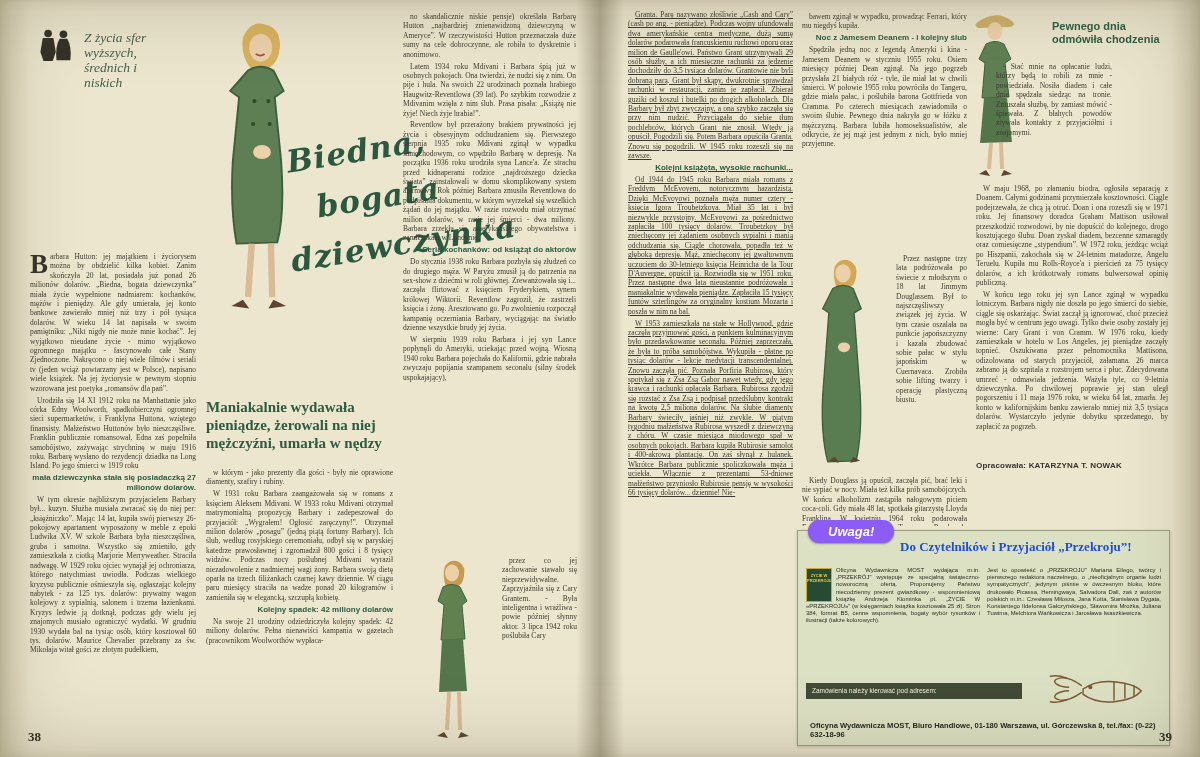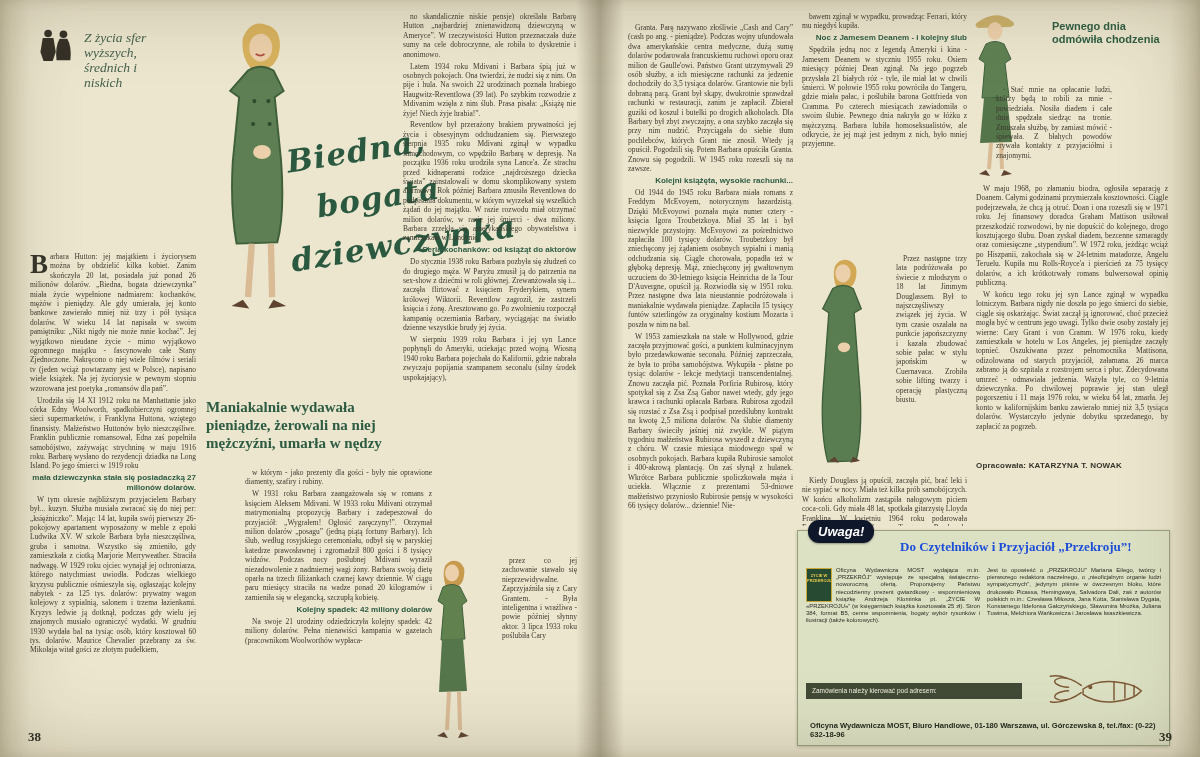--- a/index.html
+++ b/index.html
@@ -29,22 +29,22 @@
   .deck{position:absolute;left:206px;top:372px;width:186px;
     font:bold 15px/18px "Liberation Serif",serif;color:#2d5c42;margin-top:26px;}
   .col6-head{position:absolute;left:1052px;top:20px;width:118px;
     font:bold 11px/13px "Liberation Sans",sans-serif;color:#2d5c42;}
   .byline{position:absolute;left:976px;top:461px;width:192px;text-align:left;
     font:bold 8px/10px "Liberation Sans",sans-serif;color:#35332a;letter-spacing:.2px;}
   .pagenum{position:absolute;bottom:12px;font:bold 13px "Liberation Serif",serif;color:#2b2a23;text-align:right;}
   
   .notice{position:absolute;left:797px;top:530px;width:371px;height:214px;
     background:#dde1c4;border:1px solid #99a07e;box-shadow:0 1px 3px rgba(60,55,30,.25);}
-  .notice-tab{position:absolute;left:10px;top:-11px;background:#0f172a;color:#fff;
-    font:italic bold 13px/1 "Liberation Sans",sans-serif;padding:5px 10px;border-radius:11px;
+  .notice-tab{position:absolute;left:10px;top:-11px;background:#8b5cf6;color:#fff;
+    font:italic bold 13px/1 "Liberation Sans",sans-serif;padding:5px 20px;border-radius:11px;
     box-shadow:0 1px 2px rgba(0,0,0,.35);}
   .notice-title{position:absolute;left:102px;top:8px;width:262px;
     font:bold 13px/15px "Liberation Serif",serif;color:#1d4ed8;}
   .notice-body{position:absolute;left:8px;top:36px;width:355px;display:flex;gap:7px;
     font:5.9px/7.2px "Liberation Sans",sans-serif;color:#2c2c24;text-align:justify;}
   .notice-col{flex:1;}
   .bookcover{float:left;width:26px;height:34px;margin:1px 4px 1px 0;background:#274a32;
     border:1px solid #caa835;color:#e8c94c;font:bold 4px/5px "Liberation Sans",sans-serif;
     text-align:center;padding-top:4px;box-sizing:border-box;}
   .order-strip{position:absolute;left:8px;top:152px;width:216px;background:#414a36;color:#f2efe0;
@@ -94,21 +94,21 @@
     <div class="title-line" style="left:290px;top:228px;">dziewczynka</div>
 
     <div class="deck">Maniakalnie wydawała pieniądze, żerowali na niej mężczyźni, umarła w nędzy</div>
 
     <div class="col" style="left:30px;top:252px;width:166px;height:494px;">
         <p class="body-p lead"><span class="cap">B</span>arbara Hutton: jej majątkiem i życiorysem można by obdzielić kilka kobiet. Zanim skończyła 20 lat, posiadała już ponad 26 milionów dolarów. „Biedna, bogata dziewczynka” miała życie wypełnione nadmiarem: kochanków, mężów i pieniędzy. Ale gdy umierała, jej konto bankowe zawierało mniej niż trzy i pół tysiąca dolarów. W wieku 14 lat napisała w swoim pamiętniku: „Nikt nigdy nie może mnie kochać”. Jej wyjątkowo nieudane życie - mimo wyjątkowo ogromnego majątku - fascynowało całe Stany Zjednoczone. Nakręcono o niej wiele filmów i seriali tv (jeden wciąż powtarzany jest w Polsce), napisano wiele książek. Na jej życiorysie w pewnym stopniu wzorowana jest poetyka „romansów dla pań”.</p>
         <p class="body-p">Urodziła się 14 XI 1912 roku na Manhattanie jako córka Edny Woolworth, spadkobierczyni ogromnej sieci supermarketów, i Franklyna Huttona, wziętego finansisty. Małżeństwo Huttonów było nieszczęśliwe. Franklin publicznie romansował, Edna zaś popełniła samobójstwo, zażywając strychninę w maju 1916 roku. Barbarę wysłano do rezydencji dziadka na Long Island. Po jego śmierci w 1919 roku</p>
         <p class="subhead">mała dziewczynka stała się posiadaczką 27 milionów dolarów.</p>
         <p class="body-p">W tym okresie najbliższym przyjacielem Barbary był... kuzyn. Służba musiała zwracać się do niej per: „księżniczko”. Mając 14 lat, kupiła swój pierwszy 26-pokojowy apartament wyposażony w meble z epoki Ludwika XV. W szkole Barbara była nieszczęśliwa, gruba i samotna. Wszystko się zmieniło, gdy zamieszkała z ciotką Marjorie Merryweather. Straciła nadwagę. W 1929 roku ojciec wynajął jej ochroniarza, którego natychmiast uwiodła. Podczas wielkiego kryzysu publicznie ośmieszyła się, ogłaszając kolejny nabytek - za 125 tys. dolarów: prywatny wagon kolejowy z sypialnią, salonem i trzema łazienkami. Kryzys ledwie ją dotknął, podczas gdy wielu jej znajomych musiało ograniczyć wydatki. W grudniu 1930 wydała bal na tysiąc osób, który kosztował 60 tys. dolarów. Maurice Chevalier przebrany za św. Mikołaja witał gości ze złotym pudełkiem,</p>
       </div>
-    <div class="col" style="left:206px;top:468px;width:187px;height:278px;margin-left:39px;">
+    <div class="col" style="left:206px;top:468px;width:187px;height:278px;">
         <p class="body-p">w którym - jako prezenty dla gości - były nie oprawione diamenty, szafiry i rubiny.</p>
         <p class="body-p">W 1931 roku Barbara zaangażowała się w romans z księciem Aleksem Mdivani. W 1933 roku Mdivani otrzymał matrymonialną propozycję Barbary i zadepeszował do przyjaciół: „Wygrałem! Ogłosić zaręczyny!”. Otrzymał milion dolarów „posagu” (jedną piątą fortuny Barbary). Ich ślub, według rosyjskiego ceremoniału, odbył się w paryskiej katedrze prawosławnej i zgromadził 800 gości i 8 tysięcy widzów. Podczas nocy poślubnej Mdivani wyraził niezadowolenie z nadmiernej wagi żony. Barbara swoją dietę oparła na trzech filiżankach czarnej kawy dziennie. W ciągu paru miesięcy straciła na wadze ponad 20 kilogramów i zamieniła się w elegancką, szczupłą kobietę.</p>
         <p class="subhead">Kolejny spadek: 42 miliony dolarów</p>
         <p class="body-p">Na swoje 21 urodziny odziedziczyła kolejny spadek: 42 miliony dolarów. Pełna nienawiści kampania w gazetach (pracownikom Woolworthów wypłaca-</p>
       </div>
     <div class="col" style="left:403px;top:12px;width:173px;height:543px;">
         <p class="body-p">no skandalicznie niskie pensje) określała Barbarę Hutton „najbardziej znienawidzoną dziewczyną w Ameryce”. W rzeczywistości Hutton przeznaczała duże sumy na cele dobroczynne, ale robiła to dyskretnie i anonimowo.</p>
         <p class="body-p">Latem 1934 roku Mdivani i Barbara śpią już w osobnych pokojach. Ona twierdzi, że nudzi się z nim. On pije i hula. Na swoich 22 urodzinach poznała hrabiego Haugwitz-Reventlowa (39 lat). Po szybkim rozwodzie z Mdivanim wzięła z nim ślub. Prasa pisała: „Książę nie żyje! Niech żyje hrabia!”.</p>
         <p class="body-p">Reventlow był przerażony brakiem prywatności jej życia i obsesyjnym odchudzaniem się. Pierwszego sierpnia 1935 roku Mdivani zginął w wypadku samochodowym, co wpędziło Barbarę w depresję. Na początku 1936 roku urodziła syna Lance'a. Ze strachu przed kidnaperami rodzice „najdroższego dziecka świata” zainstalowali w domu skomplikowany system alarmowy. Rok później Barbara zmusiła Reventlowa do podpisania dokumentu, w którym wyrzekał się wszelkich żądań do jej majątku. W razie rozwodu miał otrzymać milion dolarów, w razie jej śmierci - dwa miliony. Barbara zrzekła się amerykańskiego obywatelstwa i zamieszkała w Londynie.</p>
         <p class="subhead">Seria kochanków: od książąt do aktorów</p>
@@ -120,29 +120,29 @@
       <svg viewBox="0 0 86 190">
         <path d="M34 10 q6 -8 14 -4 q7 4 5 14 q-1 8 -7 11 l-11 0 q-4 -12 -1 -21z" fill="#c89a4e"></path>
         <ellipse cx="41" cy="17" rx="7" ry="8.5" fill="#ecd0ab"></ellipse>
         <path d="M32 31 q9 -5 17 0 l7 14 -5 4 3 34 -24 1 3 -35 -6 -4z" fill="#61824f" stroke="#3f5f3b"></path>
         <path d="M31 83 l21 0 4 52 -28 1z" fill="#55754a"></path>
         <path d="M38 136 l-2 38 M48 136 l1 38" stroke="#d9bb96" stroke-width="4" fill="none"></path>
         <path d="M33 176 l-7 4 11 2z M50 176 l8 4 -11 2z" fill="#5d4330"></path>
       </svg>
     </div>
     <div class="col" style="left:502px;top:556px;width:75px;height:190px;">
-        <p class="body-p">przez co jej zachowanie stawało się nieprzewidywalne. Zaprzyjaźniła się z Cary Grantem. - Była inteligentna i wrażliwa - powie później słynny aktor. 3 lipca 1933 roku poślubiła Cary</p>
+        <p class="body-p">przez co jej zachowanie stawało się nieprzewidywalne. Zaprzyjaźniła się z Cary Grantem. - Była inteligentna i wrażliwa - powie później słynny aktor. 3 lipca 1942 roku poślubiła Cary</p>
       </div>
 
     <div class="pagenum" style="left:28px;">38</div>
   </div>
 
   <div>
 
-    <div class="col" style="left:628px;top:23px;width:165px;height:734px;">
+    <div class="col" style="left:628px;top:10px;width:165px;height:734px;text-decoration:underline;">
         <p class="body-p">Granta. Parę nazywano złośliwie „Cash and Cary” (cash po ang. - pieniądze). Podczas wojny ufundowała dwa amerykańskie centra medyczne, dużą sumę dolarów podarowała francuskiemu ruchowi oporu oraz milion de Gaulle'owi. Państwo Grant utrzymywali 29 osób służby, a ich miesięczne rachunki za jedzenie dochodziły do 3,5 tysiąca dolarów. Grantowie nie byli dobraną parą. Grant był skąpy, dwukrotnie sprawdzał rachunki w restauracji, zanim je zapłacił. Zbierał guziki od koszul i butelki po drogich alkoholach. Dla Barbary był zbyt zwyczajny, a ona szybko zaczęła się przy nim nudzić. Przyciągała do siebie tłum pochlebców, których Grant nie znosił. Wtedy ją opuścił. Pogodzili się. Potem Barbara opuściła Granta. Znowu się pogodzili. W 1945 roku rozeszli się na zawsze.</p>
         <p class="subhead">Kolejni książęta, wysokie rachunki...</p>
         <p class="body-p">Od 1944 do 1945 roku Barbara miała romans z Freddym McEvoyem, notorycznym hazardzistą. Dzięki McEvoyowi poznała męża numer cztery - księcia Igora Troubetzkoya. Miał 35 lat i był niezwykle przystojny. McEvoyowi za pośrednictwo zapłaciła 100 tysięcy dolarów. Troubetzkoy był zniechęcony jej żądaniem osobnych sypialni i manią odchudzania się. Ciągle chorowała, popadła też w głęboką depresję. Mąż, zniechęcony jej gwałtownym uczuciem do 30-letniego księcia Heinricha de la Tour D'Auvergne, opuścił ją. Rozwiodła się w 1951 roku. Przez następne dwa lata nieustannie podróżowała i maniakalnie wydawała pieniądze. Zapłaciła 15 tysięcy funtów szterlingów za oryginalny kostium Mozarta i poszła w nim na bal.</p>
         <p class="body-p">W 1953 zamieszkała na stałe w Hollywood, gdzie zaczęła przyjmować gości, a punktem kulminacyjnym było przedawkowanie seconalu. Później zaprzeczała, że była to próba samobójstwa. Wykupiła - płatne po tysiąc dolarów - lekcje medytacji transcendentalnej. Znowu zaczęła pić. Poznała Porfiria Rubirosę, który spotykał się z Zsa Zsą Gabor nawet wtedy, gdy jego krawca i rachunki opłacała Barbara. Rubirosa zgodził się rozstać z Zsa Zsą i podpisał przedślubny kontrakt na kwotę 2,5 miliona dolarów. Na ślubie diamenty Barbary świeciły jaśniej niż zwykle. W piątym tygodniu małżeństwa Rubirosa wyszedł z dziewczyną z chóru. W czasie miesiąca miodowego spał w osobnych pokojach. Barbara kupiła Rubirosie samolot i 400-akrową plantację. On zaś słynął z hulanek. Wkrótce Barbara publicznie spoliczkowała męża i uciekła. Włącznie z prezentami 53-dniowe małżeństwo przyniosło Rubirosie pensję w wysokości 66 tysięcy dolarów... dziennie! Nie-</p>
       </div>
 
     <div class="col" style="left:802px;top:12px;width:165px;height:240px;">
         <p class="body-p">bawem zginął w wypadku, prowadząc Ferrari, który mu niegdyś kupiła.</p>
         <p class="subhead">Noc z Jamesem Deanem - i kolejny ślub</p>
         <p class="body-p">Spędziła jedną noc z legendą Ameryki i kina - Jamesem Deanem w styczniu 1955 roku. Osiem miesięcy później Dean zginął. Na jego pogrzeb przysłała 21 białych róż - tyle, ile miał lat w chwili śmierci. W połowie 1955 roku powróciła do Tangeru, gdzie miała pałac, i poślubiła barona Gottfrieda von Cramma. Po czterech miesiącach zawiadomiła o swoim ślubie. Pewnego dnia nakryła go w łóżku z mężczyzną. Barbara lubiła homoseksualistów, ale odkrycie, że jej mąż jest jednym z nich, było mniej przyjemne.</p>
@@ -169,21 +169,21 @@
         <path d="M30 16 q18 -13 34 -1 q5 4 -2 6 l-32 1 q-5 -3 0 -6z" fill="#cbb06a"></path>
         <ellipse cx="47" cy="25" rx="7.5" ry="9" fill="#ecd0ab"></ellipse>
         <path d="M38 38 q9 -5 18 0 l7 15 -6 4 4 34 -27 1 3 -35 -6 -4z" fill="#5e8053" stroke="#3f5f3b"></path>
         <path d="M36 92 l23 0 5 44 -32 1z" fill="#54744a"></path>
         <path d="M43 137 l-2 26 M53 137 l1 26" stroke="#d9bb96" stroke-width="4" fill="none"></path>
         <path d="M38 164 l-7 4 11 2z M56 164 l8 4 -11 2z" fill="#5d4330"></path>
       </svg>
     </div>
 
     <div class="col6-head">Pewnego dnia odmówiła chodzenia</div>
-    <div class="col" style="left:996px;top:62px;width:116px;height:118px;margin-top:23px;">
+    <div class="col" style="left:996px;top:62px;width:116px;height:118px;">
         <p class="body-p">- Stać mnie na opłacanie ludzi, którzy będą to robili za mnie - powiedziała. Nosiła diadem i całe dnie spędzała siedząc na tronie. Zmuszała służbę, by zamiast mówić - śpiewała. Z błahych powodów zrywała kontakty z przyjaciółmi i znajomymi.</p>
       </div>
     <div class="col" style="left:976px;top:184px;width:192px;height:296px;">
         <p class="body-p">W maju 1968, po złamaniu biodra, ogłosiła separację z Doanem. Całymi godzinami przymierzała kosztowności. Ciągle podejrzewała, że chcą ją otruć. Doan i ona rozeszli się w 1971 roku. Jej finansowy doradca Graham Mattison usiłował przeszkodzić rozwodowi, by nie dopuścić do kolejnego, drogo kosztującego ślubu. Doan zyskał diadem, bezcenne szmaragdy oraz comiesięczne „stypendium”. W 1972 roku, jeżdżąc wciąż po Hiszpanii, zakochała się w 24-letnim matadorze, Angelu Teruelu. Kupiła mu Rolls-Royce'a i pierścień za 75 tysięcy dolarów, a ich krótkotrwały romans bulwersował opinię publiczną.</p>
         <p class="body-p">W końcu tego roku jej syn Lance zginął w wypadku lotniczym. Barbara nigdy nie doszła po jego śmierci do siebie, ciągle się oskarżając. Świat zaczął ją ignorować, choć przecież mogła być w centrum jego uwagi. Tylko dwie osoby zostały jej wierne: Cary Grant i von Cramm. W 1976 roku, kiedy zamieszkała w hotelu w Los Angeles, jej pieniądze zaczęły topnieć. Oszukiwana przez pełnomocnika Mattisona, odizolowana od starych przyjaciół, załamana. 26 marca zabrano ją do szpitala z rozstrojem serca i płuc. Zdecydowana umrzeć - odmawiała jedzenia. Ważyła tyle, co 9-letnia dziewczynka. Po chwilowej poprawie jej stan uległ pogorszeniu i 11 maja 1976 roku, w wieku 64 lat, zmarła. Jej konto w kalifornijskim banku zawierało mniej niż 3,5 tysiąca dolarów. Wystarczyło jedynie dobytku sprzedanego, by zapłacić za pogrzeb.</p>
       </div>
 
     <div class="byline">Opracowała: KATARZYNA T. NOWAK</div>
 
     <div class="notice">

